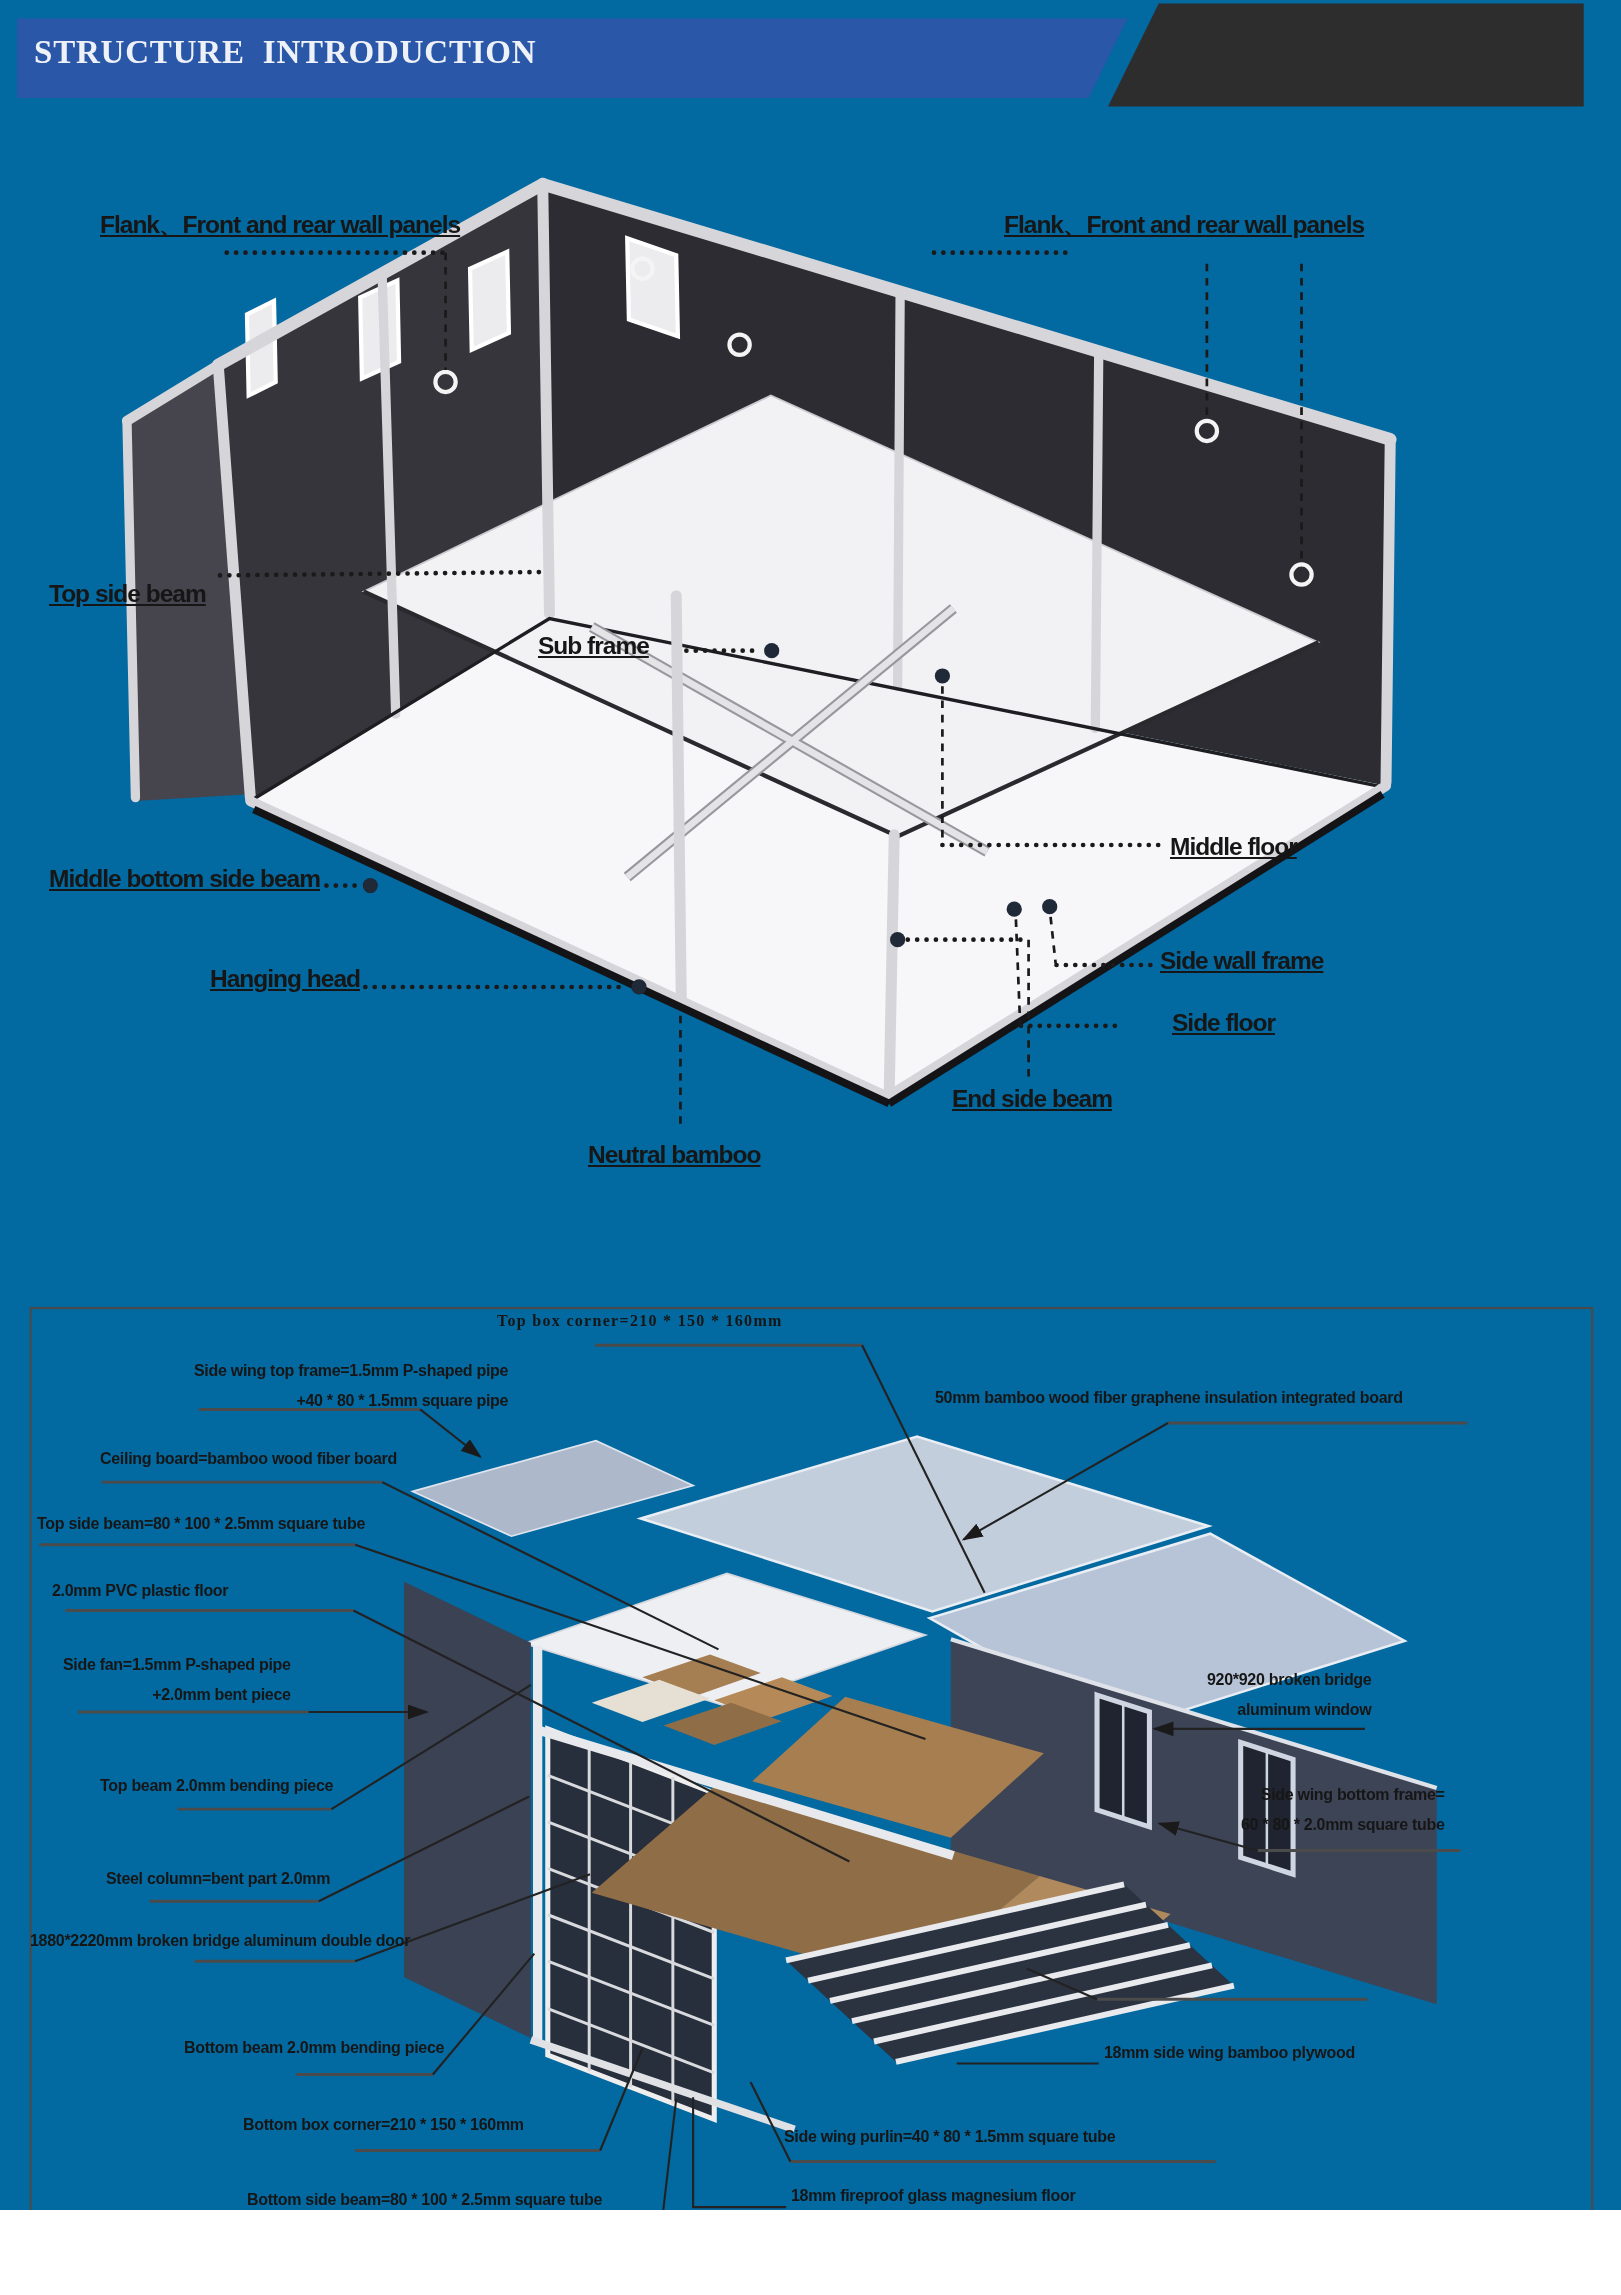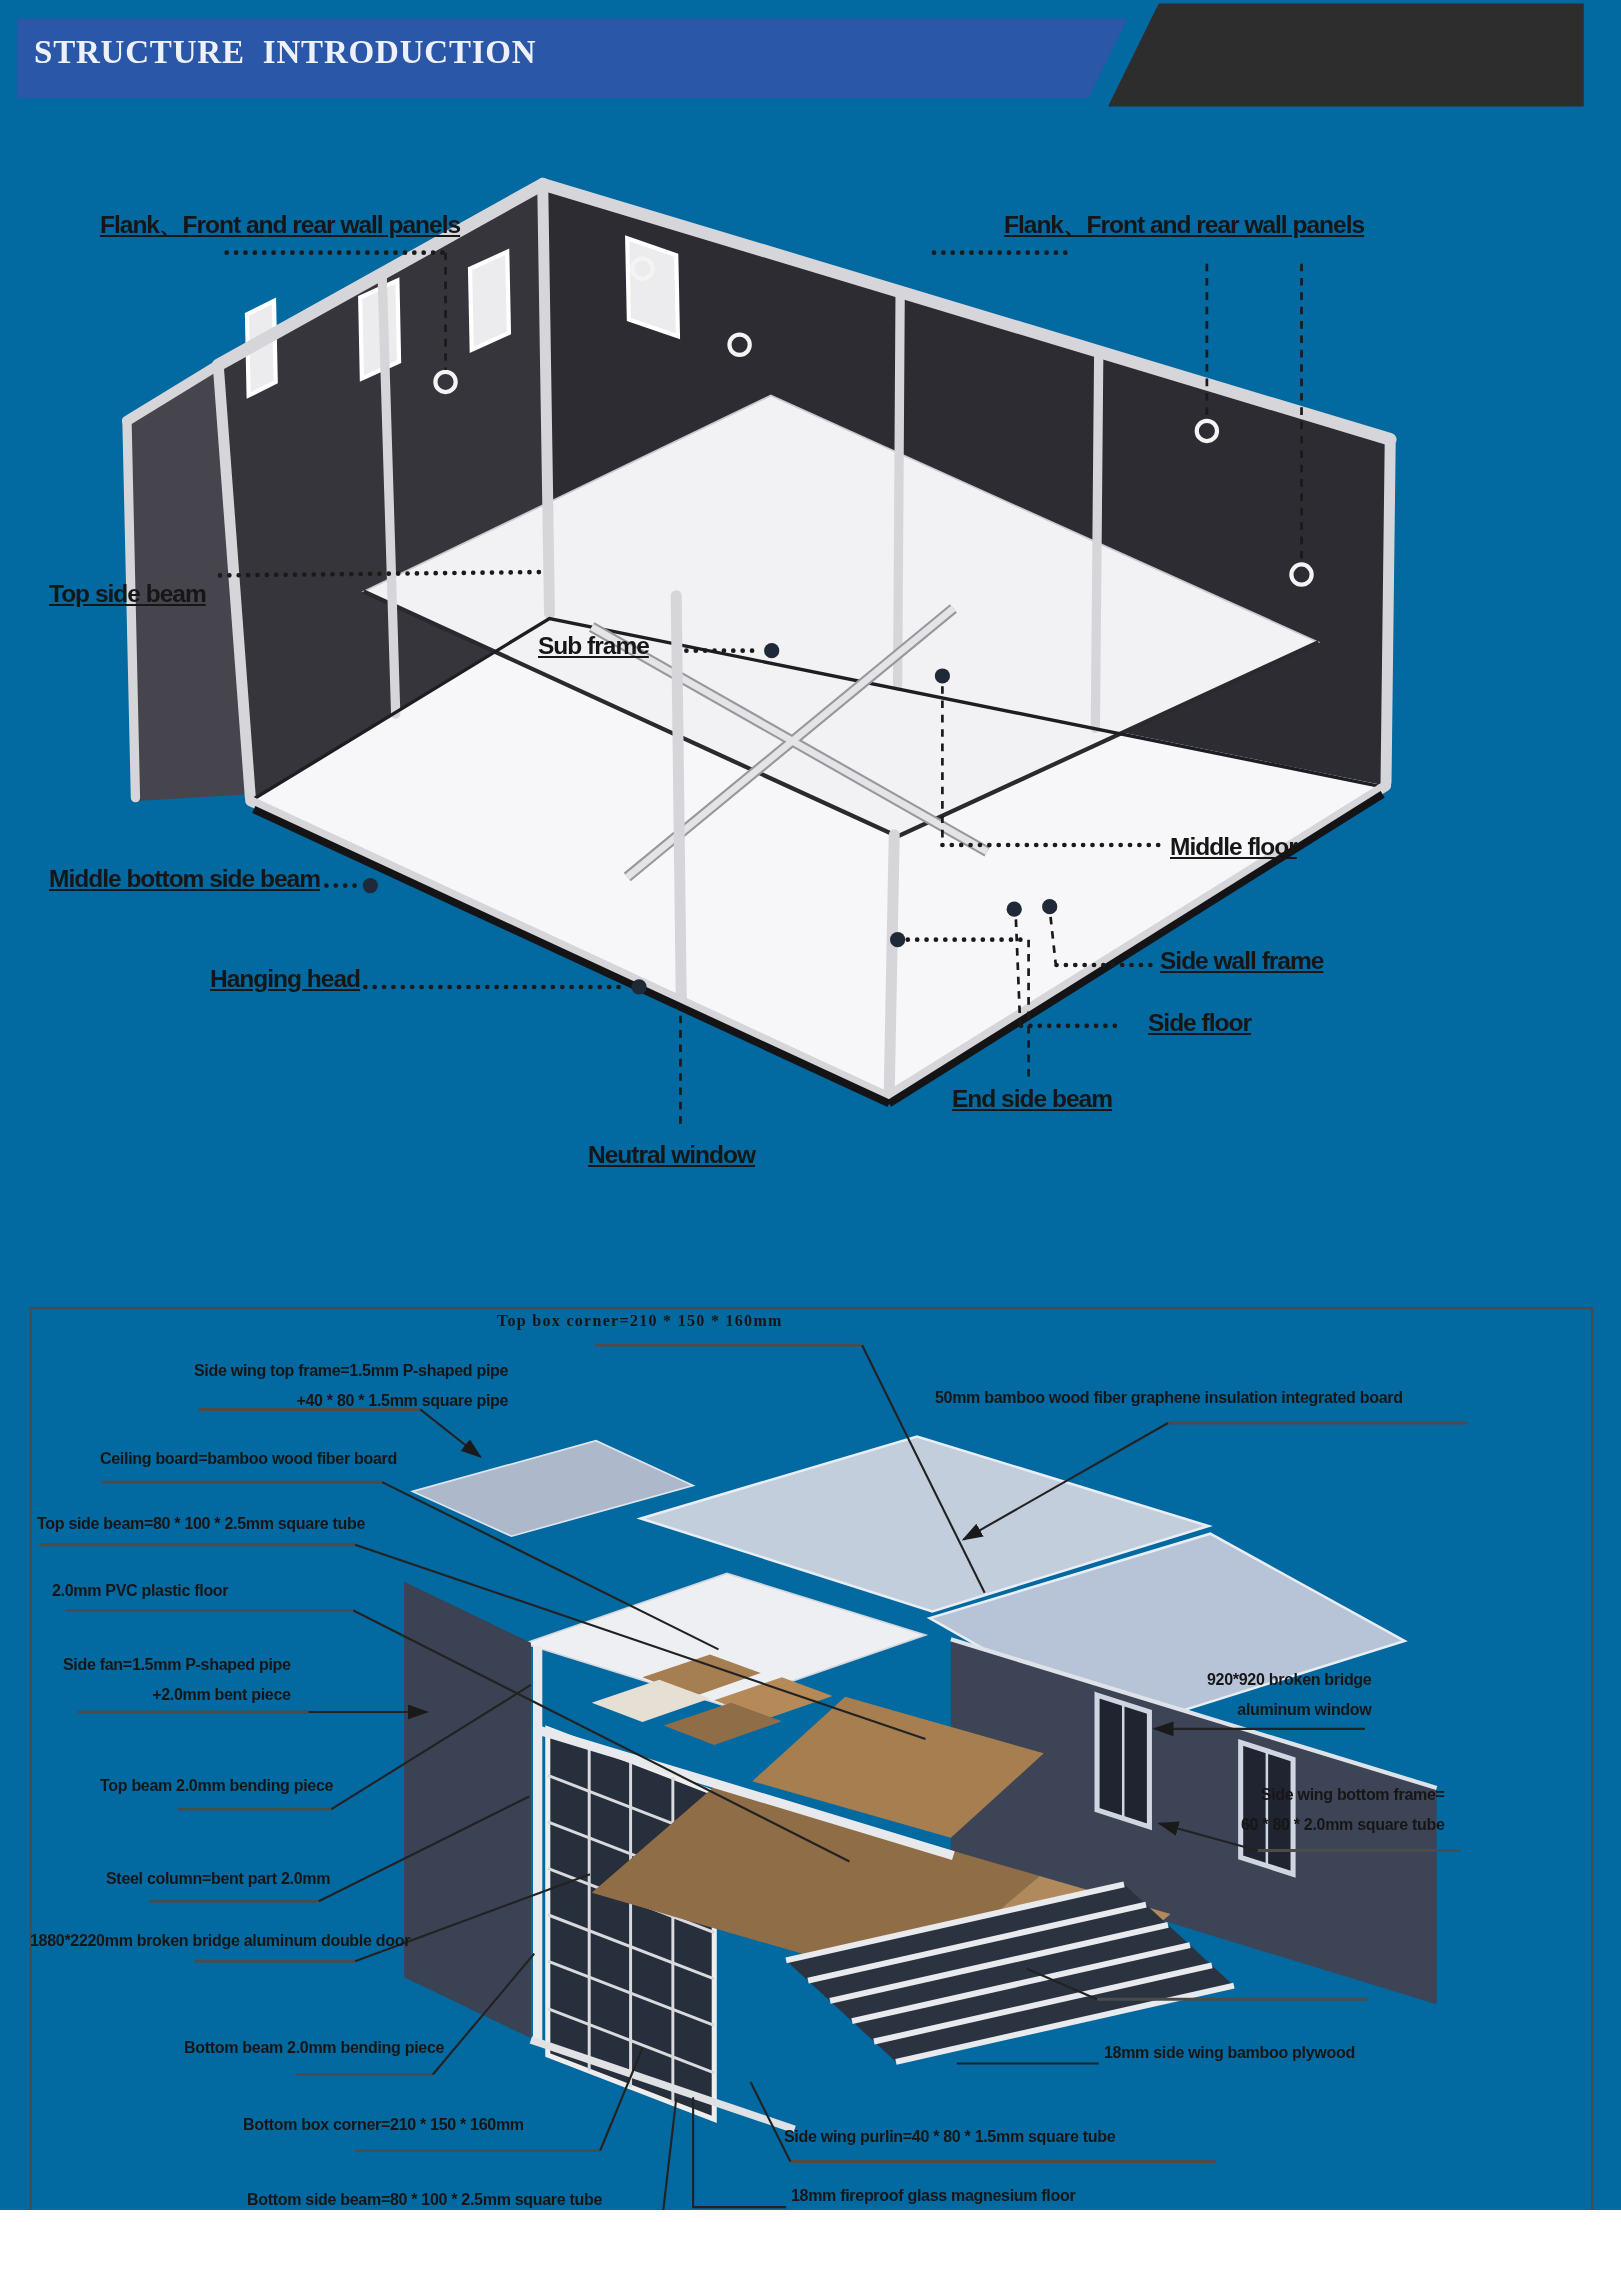--- a/index.html
+++ b/index.html
@@ -12,21 +12,21 @@
   .lb{position:absolute;color:#161616;white-space:nowrap;}
   .lb.d1{font-size:24.5px;font-weight:600;letter-spacing:-1px;text-decoration:underline;}
   .lb.d2{font-size:16px;font-weight:700;letter-spacing:-0.3px;text-align:right;}
   .lb.d2 div{line-height:1.85em;}
   .lb.serif{font-family:"Liberation Serif",serif;font-size:16px;font-weight:700;letter-spacing:1.3px;}
   
   .flank-left{left:100px;top:208px}.flank-right{left:1004px;top:208px}
   .top-side-beam{left:49px;top:580px}.sub-frame{left:538px;top:632px}
   .middle-bottom-side-beam{left:49px;top:865px}.hanging-head{left:210px;top:965px}
   .middle-floor{left:1170px;top:833px}.side-wall-frame{left:1160px;top:947px}
-  .side-floor{left:1148px;top:1009px}.end-side-beam{left:952px;top:1085px}
+  .side-floor{left:1172px;top:1009px}.end-side-beam{left:952px;top:1085px}
   .neutral-column{left:588px;top:1141px}
   
   .top-box-corner{left:497px;top:1312px}
   .side-wing-top-frame{left:194px;top:1356px}.ceiling-board{left:100px;top:1450px}
   .top-side-beam2{left:37px;top:1515px}.pvc-floor{left:52px;top:1582px}
   .side-fan{left:63px;top:1650px}.top-beam-bending{left:100px;top:1777px}
   .steel-column{left:106px;top:1870px}.double-door{left:30px;top:1932px}
   .bottom-beam-bending{left:184px;top:2039px}.bottom-box-corner{left:243px;top:2116px}
   .bottom-side-beam{left:247px;top:2191px}.insulation-50mm{left:935px;top:1389px}
   .window-920{left:1207px;top:1665px}.side-wing-bottom-frame{left:1241px;top:1780px}
@@ -244,21 +244,21 @@
 <div class="lb d1 flank-left">Flank、Front and rear wall panels</div>
 <div class="lb d1 flank-right">Flank、Front and rear wall panels</div>
 <div class="lb d1 top-side-beam">Top side beam</div>
 <div class="lb d1 sub-frame">Sub frame</div>
 <div class="lb d1 middle-bottom-side-beam">Middle bottom side beam</div>
 <div class="lb d1 hanging-head">Hanging head</div>
 <div class="lb d1 middle-floor">Middle floor</div>
 <div class="lb d1 side-wall-frame">Side wall frame</div>
 <div class="lb d1 side-floor">Side floor</div>
 <div class="lb d1 end-side-beam">End side beam</div>
-<div class="lb d1 neutral-column">Neutral window</div>
+<div class="lb d1 neutral-column">Neutral bamboo</div>
 
 <div class="lb serif top-box-corner">Top box corner=210 * 150 * 160mm</div>
 <div class="lb d2 side-wing-top-frame">
   <div>Side wing top frame=1.5mm P-shaped pipe</div>
   <div>+40 * 80 * 1.5mm square pipe</div>
 </div>
 <div class="lb d2 ceiling-board">Ceiling board=bamboo wood fiber board</div>
 <div class="lb d2 top-side-beam2">Top side beam=80 * 100 * 2.5mm square tube</div>
 <div class="lb d2 pvc-floor">2.0mm PVC plastic floor</div>
 <div class="lb d2 side-fan">

